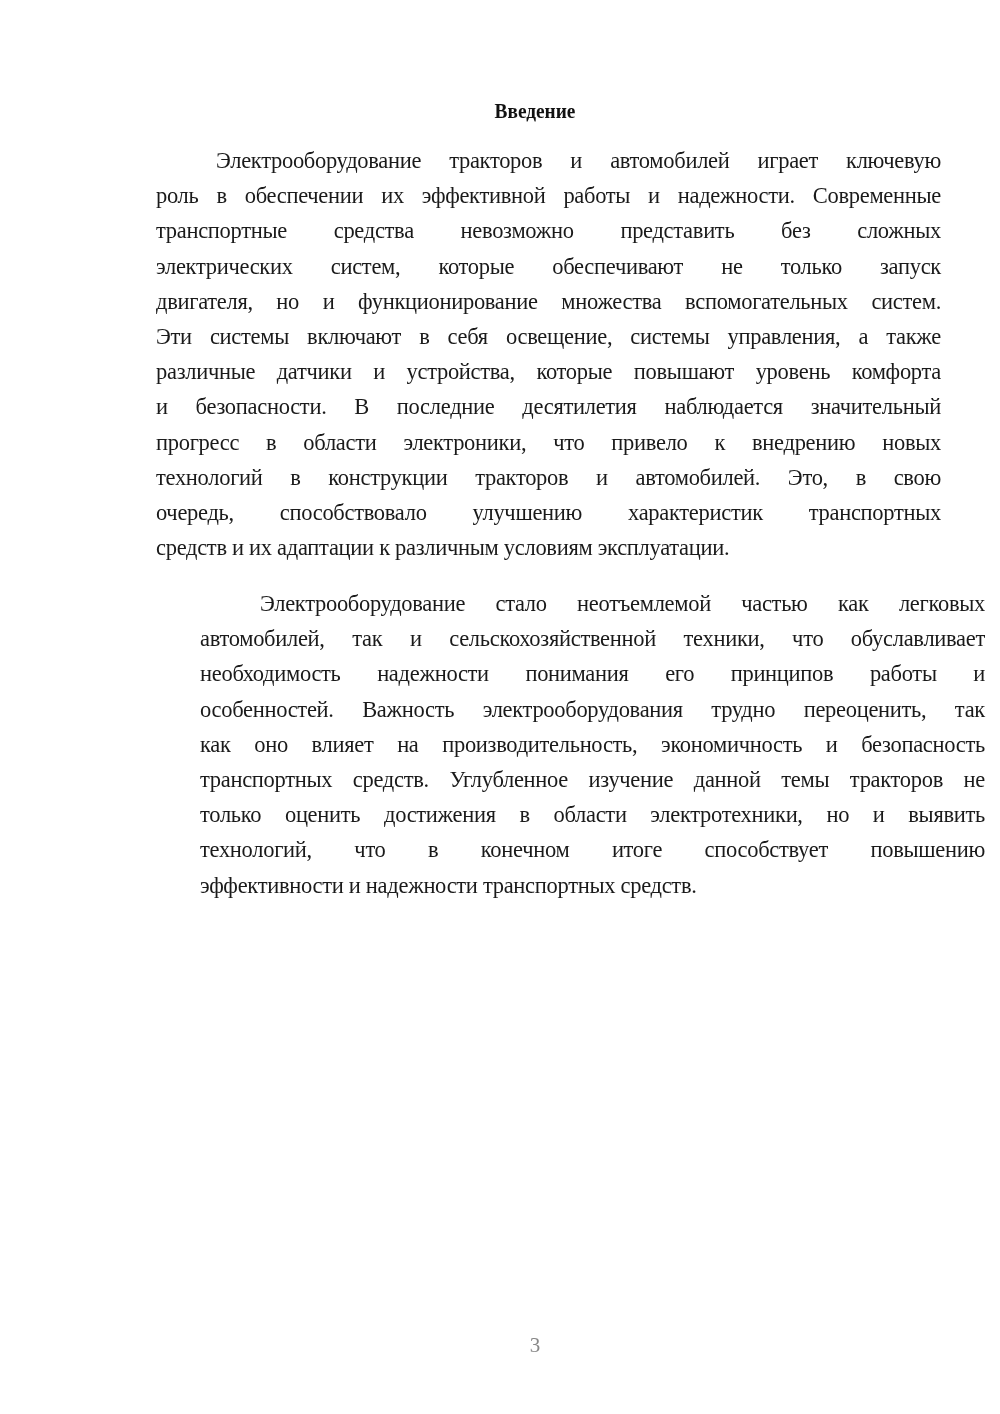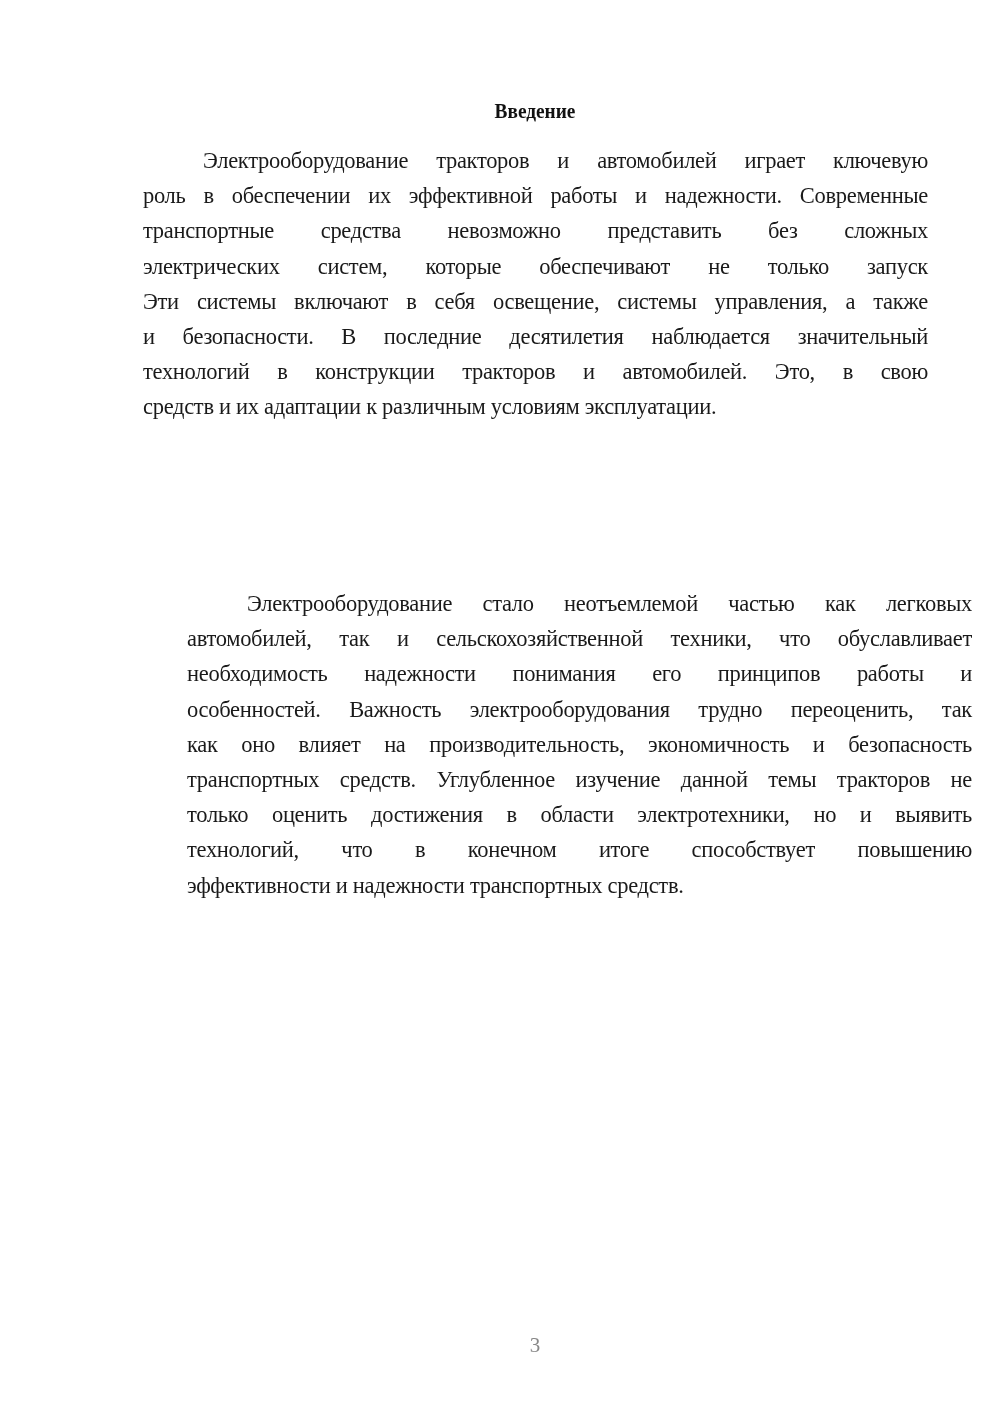--- a/index.html
+++ b/index.html
@@ -30,21 +30,21 @@
       text-align: center;
       font-weight: bold;
       font-size: 21px;
       line-height: 30px;
       color: #111;
       transform: scaleX(0.92);
       transform-origin: 535px 0;
     }
     .para {
       position: absolute;
-      left: 143px;
+      left: 156px;
       width: 785px;
       font-size: 22.5px;
       color: #1a1a1a;
     }
     .line {
       height: 35.2px;
       line-height: 35.2px;
       white-space: nowrap;
       text-align: justify;
       text-align-last: justify;
@@ -73,23 +73,27 @@
 <body>
 
 <div class="page">
   <div class="heading">Введение</div>
 
   <div class="para para1">
     <span class="line first">Электрооборудование тракторов и автомобилей играет ключевую</span>
     <span class="line">роль в обеспечении их эффективной работы и надежности. Современные</span>
     <span class="line">транспортные средства невозможно представить без сложных</span>
     <span class="line">электрических систем, которые обеспечивают не только запуск</span>
+    <span class="line">двигателя, но и функционирование множества вспомогательных систем.</span>
     <span class="line">Эти системы включают в себя освещение, системы управления, а также</span>
+    <span class="line">различные датчики и устройства, которые повышают уровень комфорта</span>
     <span class="line">и безопасности. В последние десятилетия наблюдается значительный</span>
+    <span class="line">прогресс в области электроники, что привело к внедрению новых</span>
     <span class="line">технологий в конструкции тракторов и автомобилей. Это, в свою</span>
+    <span class="line">очередь, способствовало улучшению характеристик транспортных</span>
     <span class="line last">средств и их адаптации к различным условиям эксплуатации.</span>
   </div>
 
   <div class="para para2">
     <span class="line first">Электрооборудование стало неотъемлемой частью как легковых</span>
     <span class="line">автомобилей, так и сельскохозяйственной техники, что обуславливает</span>
     <span class="line">необходимость надежности понимания его принципов работы и</span>
     <span class="line">особенностей. Важность электрооборудования трудно переоценить, так</span>
     <span class="line">как оно влияет на производительность, экономичность и безопасность</span>
     <span class="line">транспортных средств. Углубленное изучение данной темы тракторов не</span>

